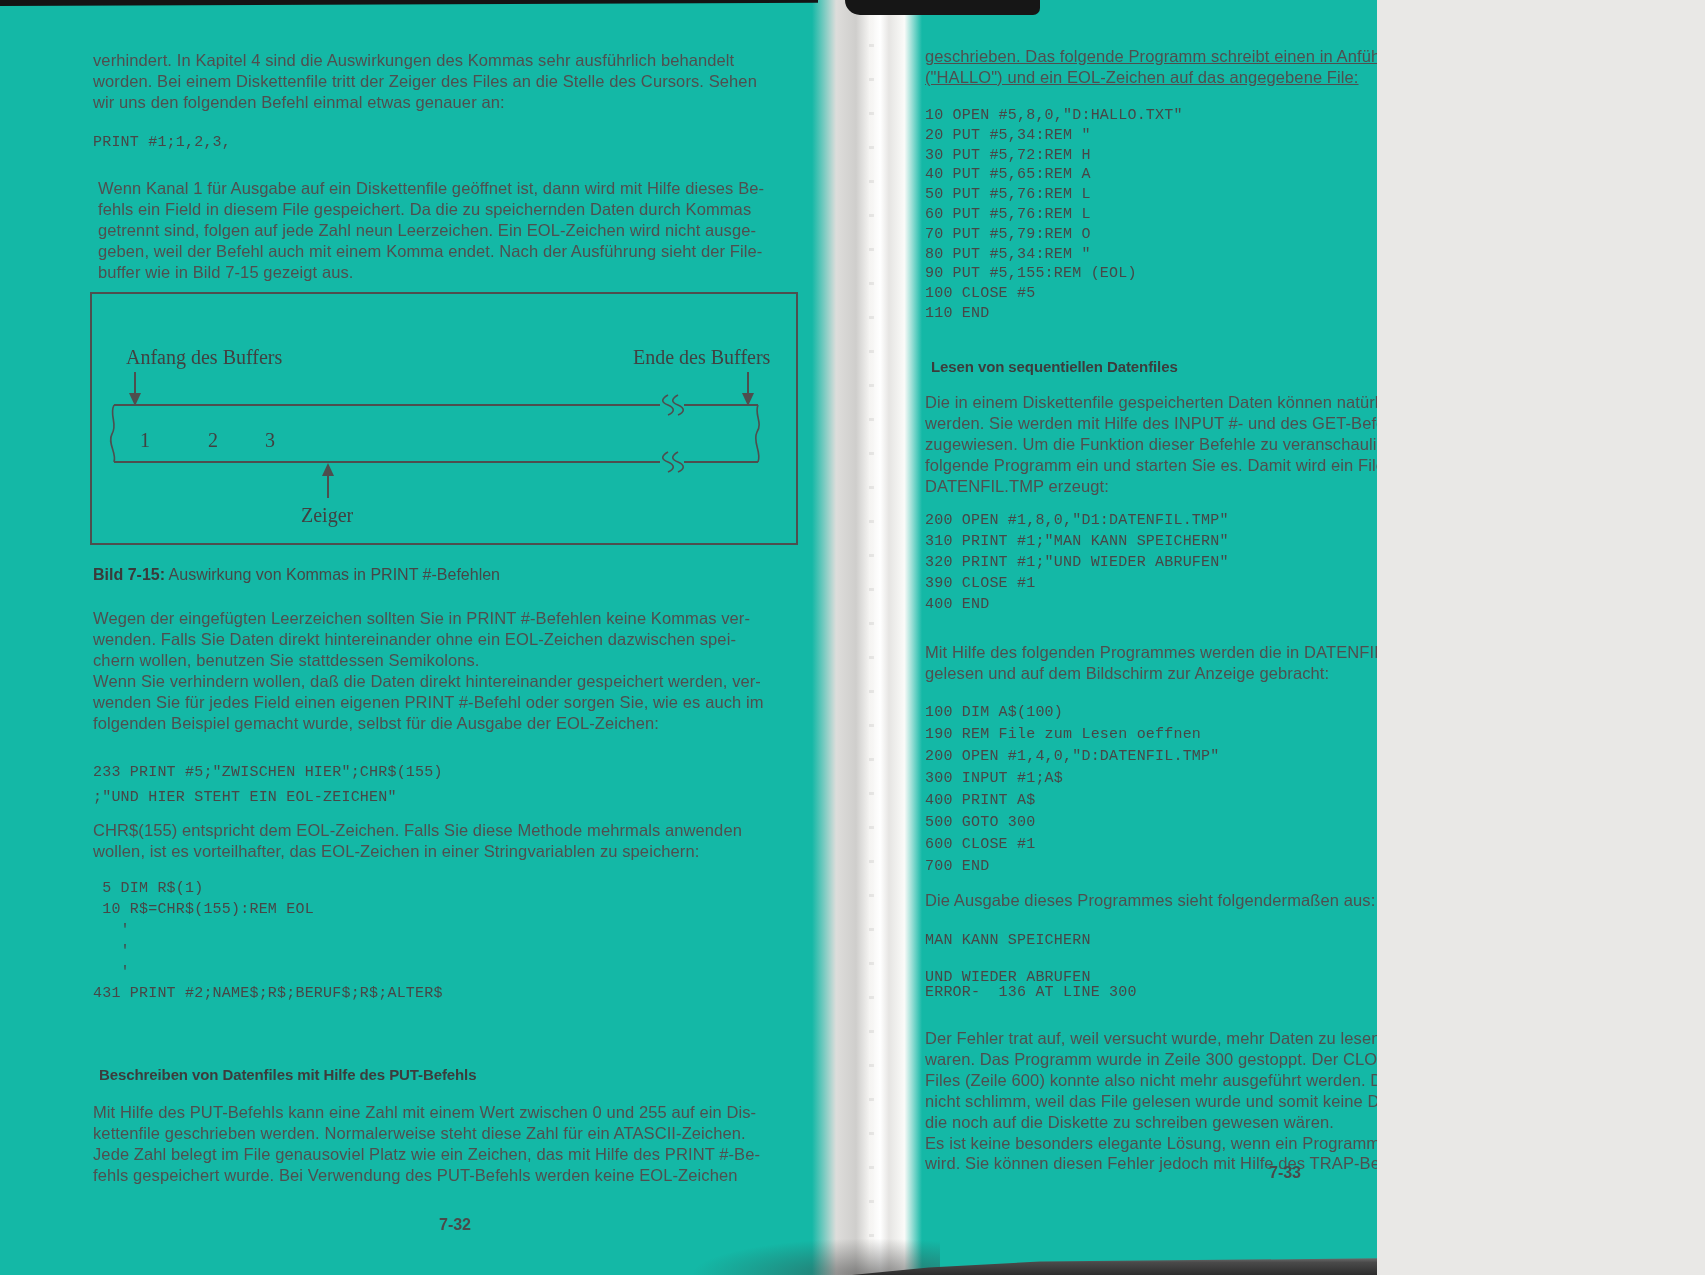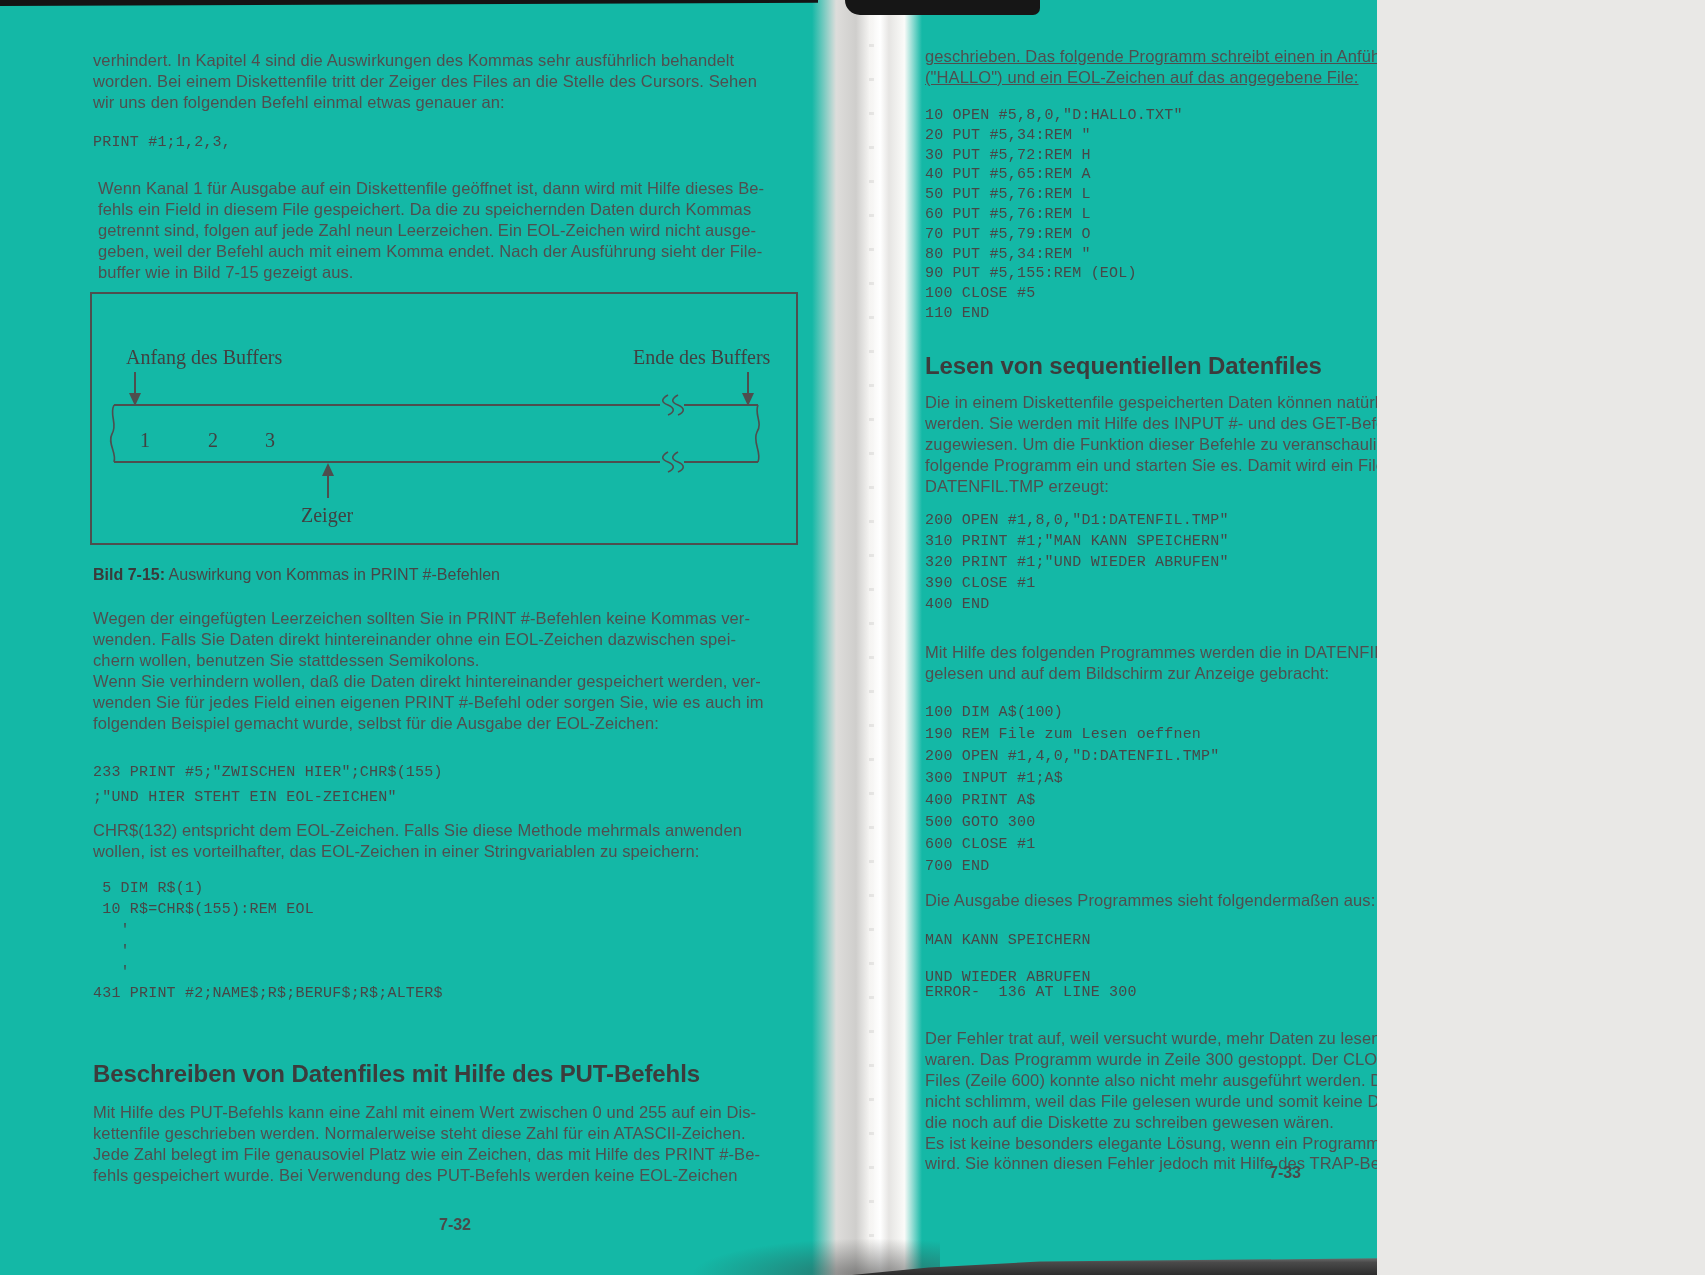--- a/index.html
+++ b/index.html
@@ -18,21 +18,21 @@
   .shadow-gutter-bottom{position:absolute;left:690px;top:1238px;width:250px;height:37px;
         background:radial-gradient(ellipse at 72% 100%,rgba(55,55,55,.55),rgba(55,55,55,0) 70%);}
   .edge-bottom{position:absolute;left:852px;top:1254px;width:853px;height:21px;
         background:linear-gradient(180deg,#8a8a8a 0,#4a4a4a 40%,#2c2c2c 100%);
         clip-path:polygon(0 100%,9% 64%,22% 36%,100% 6%,100% 100%);}
   
   .body{position:absolute;font-size:16.5px;line-height:20.9px;color:#4f4f4f;
         white-space:pre-line;width:732px;letter-spacing:.1px;margin:0;}
   .code{position:absolute;font-family:"Liberation Mono",monospace;font-size:15px;
         color:#474747;white-space:pre;margin:0;letter-spacing:.2px;}
-  .heading{position:absolute;font-size:24px;font-weight:bold;color:#3c3c3c;margin:0;letter-spacing:-.1px;}
+  .heading{position:absolute;font-size:15px;font-weight:bold;color:#3c3c3c;margin:6px;letter-spacing:-.1px;}
   .caption{position:absolute;font-size:16px;color:#474747;margin:0;}
   .caption b{color:#3a3a3a;}
   .pagenum{position:absolute;font-size:16px;font-weight:bold;color:#4a4a4a;width:120px;text-align:center;margin:0;}
   .figure{position:absolute;left:90px;top:292px;}
   .figure text{font-family:"Liberation Serif",serif;font-size:20px;fill:#414141;}
 </style>
 </head>
 <body>
 
 <div id="scan">
@@ -92,21 +92,21 @@
     <p class="body" style="left:93px;top:608px;">Wegen der eingefügten Leerzeichen sollten Sie in PRINT #-Befehlen keine Kommas ver-
 wenden. Falls Sie Daten direkt hintereinander ohne ein EOL-Zeichen dazwischen spei-
 chern wollen, benutzen Sie stattdessen Semikolons.
 Wenn Sie verhindern wollen, daß die Daten direkt hintereinander gespeichert werden, ver-
 wenden Sie für jedes Field einen eigenen PRINT #-Befehl oder sorgen Sie, wie es auch im
 folgenden Beispiel gemacht wurde, selbst für die Ausgabe der EOL-Zeichen:</p>
 
     <pre class="code" style="left:93px;top:760px;line-height:25px;">233 PRINT #5;"ZWISCHEN HIER";CHR$(155)
 ;"UND HIER STEHT EIN EOL-ZEICHEN"</pre>
 
-    <p class="body" style="left:93px;top:820px;">CHR$(132) entspricht dem EOL-Zeichen. Falls Sie diese Methode mehrmals anwenden
+    <p class="body" style="left:93px;top:820px;">CHR$(155) entspricht dem EOL-Zeichen. Falls Sie diese Methode mehrmals anwenden
 wollen, ist es vorteilhafter, das EOL-Zeichen in einer Stringvariablen zu speichern:</p>
 
     <pre class="code" style="left:93px;top:878px;line-height:21px;"> 5 DIM R$(1)
  10 R$=CHR$(155):REM EOL
    '
    '
    '
 431 PRINT #2;NAME$;R$;BERUF$;R$;ALTER$</pre>
 
     <h2 class="heading" style="left:93px;top:1060px;">Beschreiben von Datenfiles mit Hilfe des PUT-Befehls</h2>

